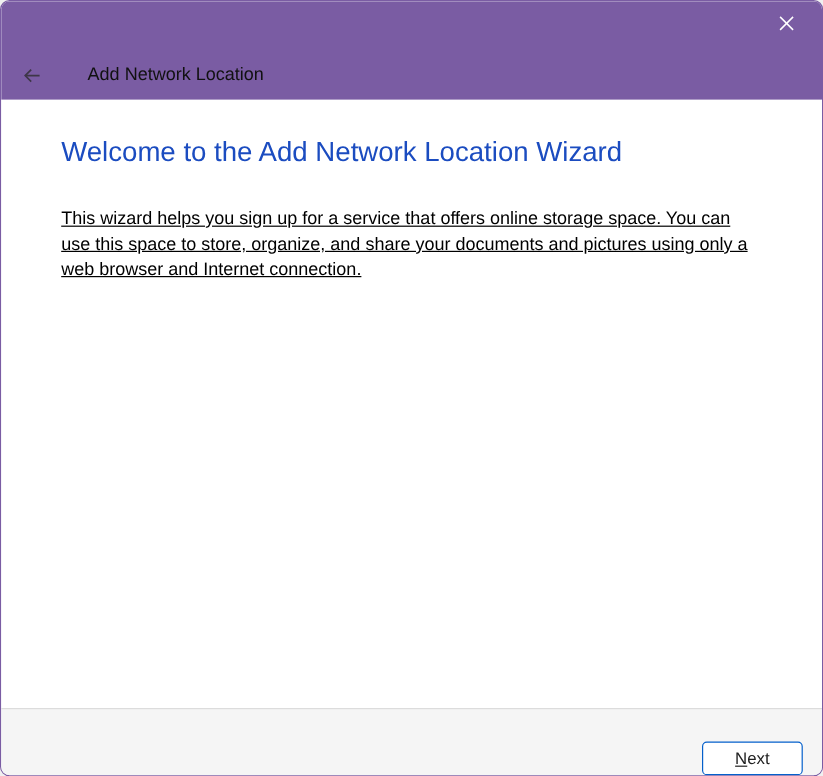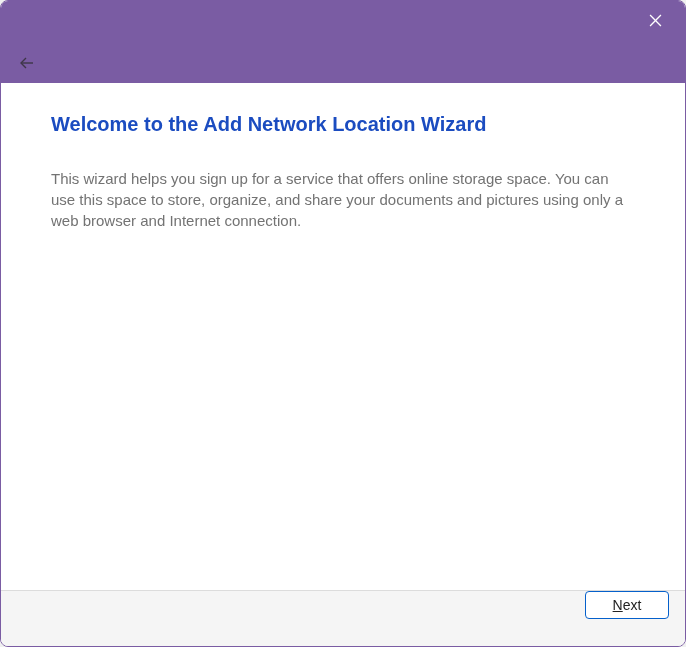--- a/index.html
+++ b/index.html
@@ -61,36 +61,37 @@
       color: #111111;
       font-weight: 400;
     }
     .content {
       flex: 1;
       padding: 30px 50px 10px 50px;
       background: #ffffff;
     }
     .heading {
       color: #1b4cc0;
-      font-size: 20px;
-      font-weight: 700;
+      font-size: 23px;
+      font-weight: 400;
       margin-bottom: 32px;
     }
     .body-text {
-      color: #737373;
+      color: #000000;
       font-size: 15px;
       line-height: 1.4;
       margin-bottom: 20px;
+      text-decoration: underline;
     }
     .footer {
       height: 56px;
       background: #f5f5f5;
       border-top: 1px solid #dcdcdc;
       display: flex;
-      align-items: flex-start;
+      align-items: flex-end;
       justify-content: flex-end;
       padding-right: 16px;
       gap: 10px;
       flex-shrink: 0;
     }
     .btn {
       min-width: 84px;
       height: 28px;
       background: #ffffff;
       border: 1px solid #ababab;
@@ -121,20 +122,21 @@
       </span>
     </div>
     <div class="back-btn">
       <span>
         <svg viewBox="0 0 16 16">
             <line x1="2" y1="8" x2="14" y2="8" stroke="currentColor" stroke-width="1.4"></line>
             <polyline points="7,3 2,8 7,13" fill="none" stroke="currentColor" stroke-width="1.4"></polyline>
           </svg>
       </span>
     </div>
+    <div class="title-text">Add Network Location</div>
   </div>
 
   <div class="content">
     <h1 class="heading">Welcome to the Add Network Location Wizard</h1>
     <p class="body-text">This wizard helps you sign up for a service that offers online storage space.  You can use this space to store, organize, and share your documents and pictures using only a web browser and Internet connection.</p>
   </div>
 
   <div class="footer">
     <button class="btn primary"><span class="accel">N</span><span>ext</span></button>
   </div>

